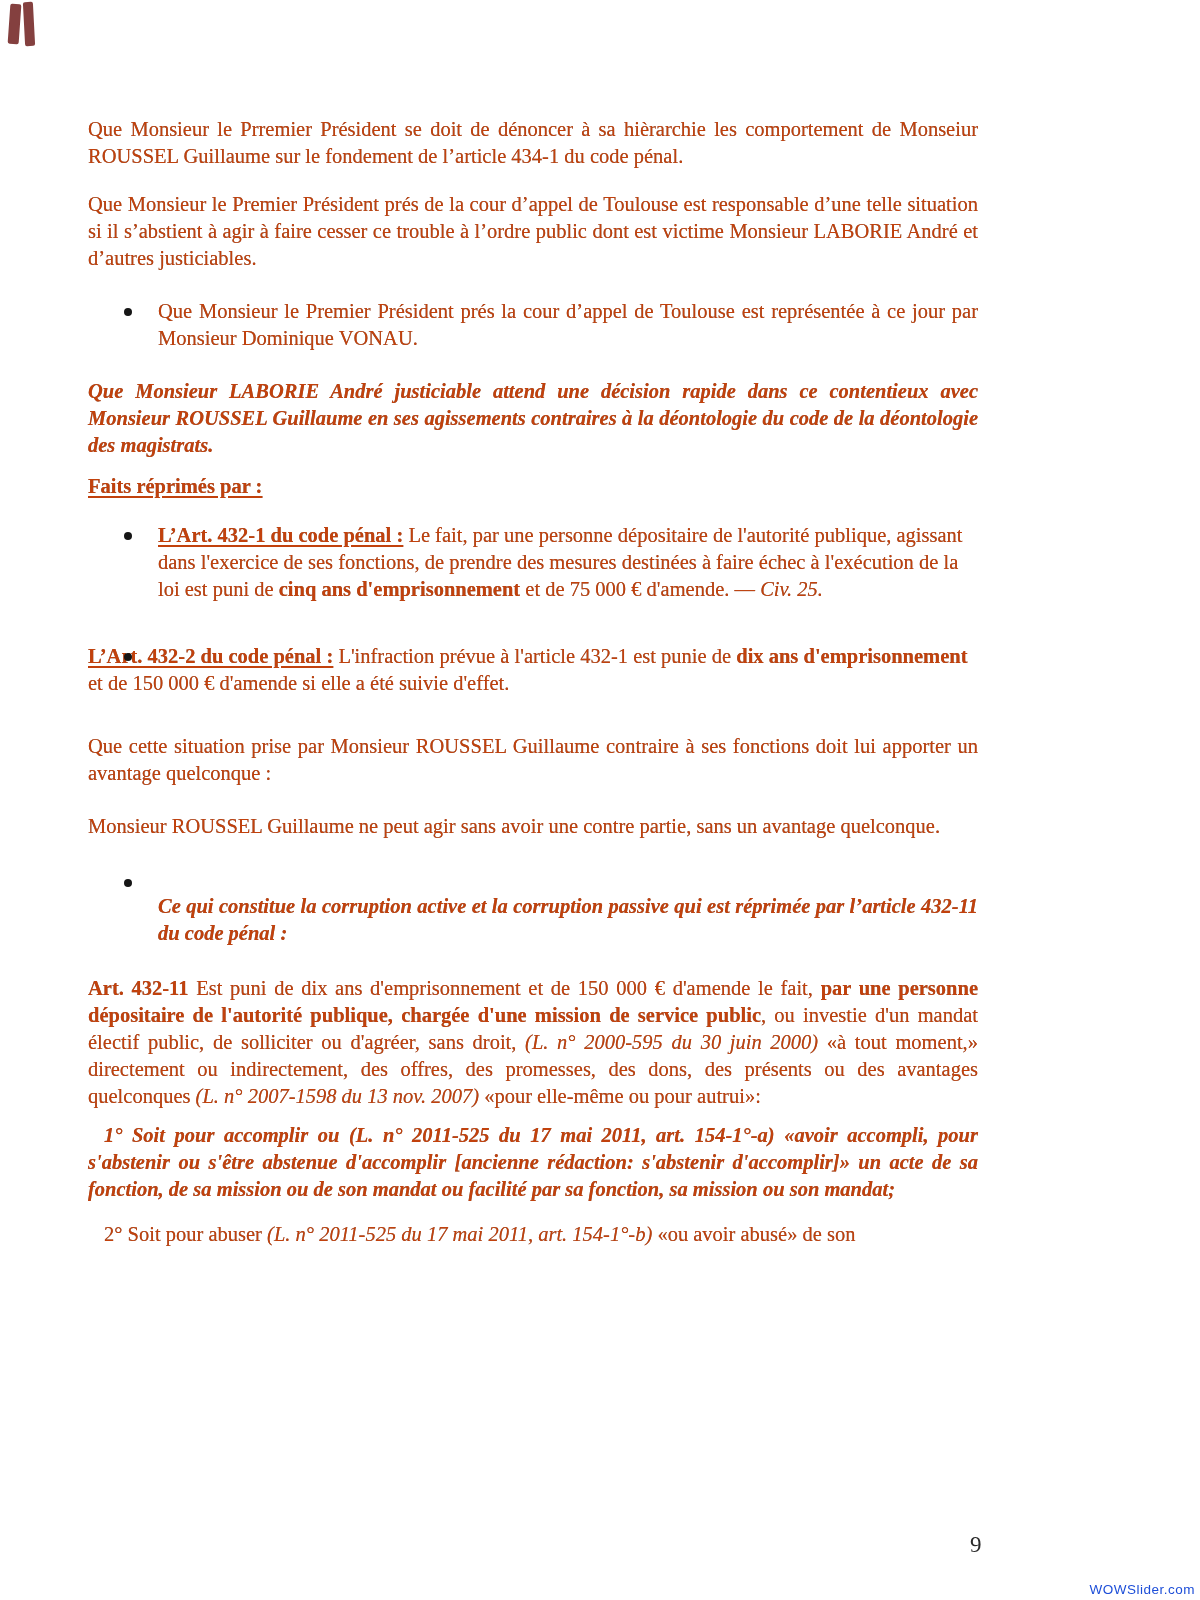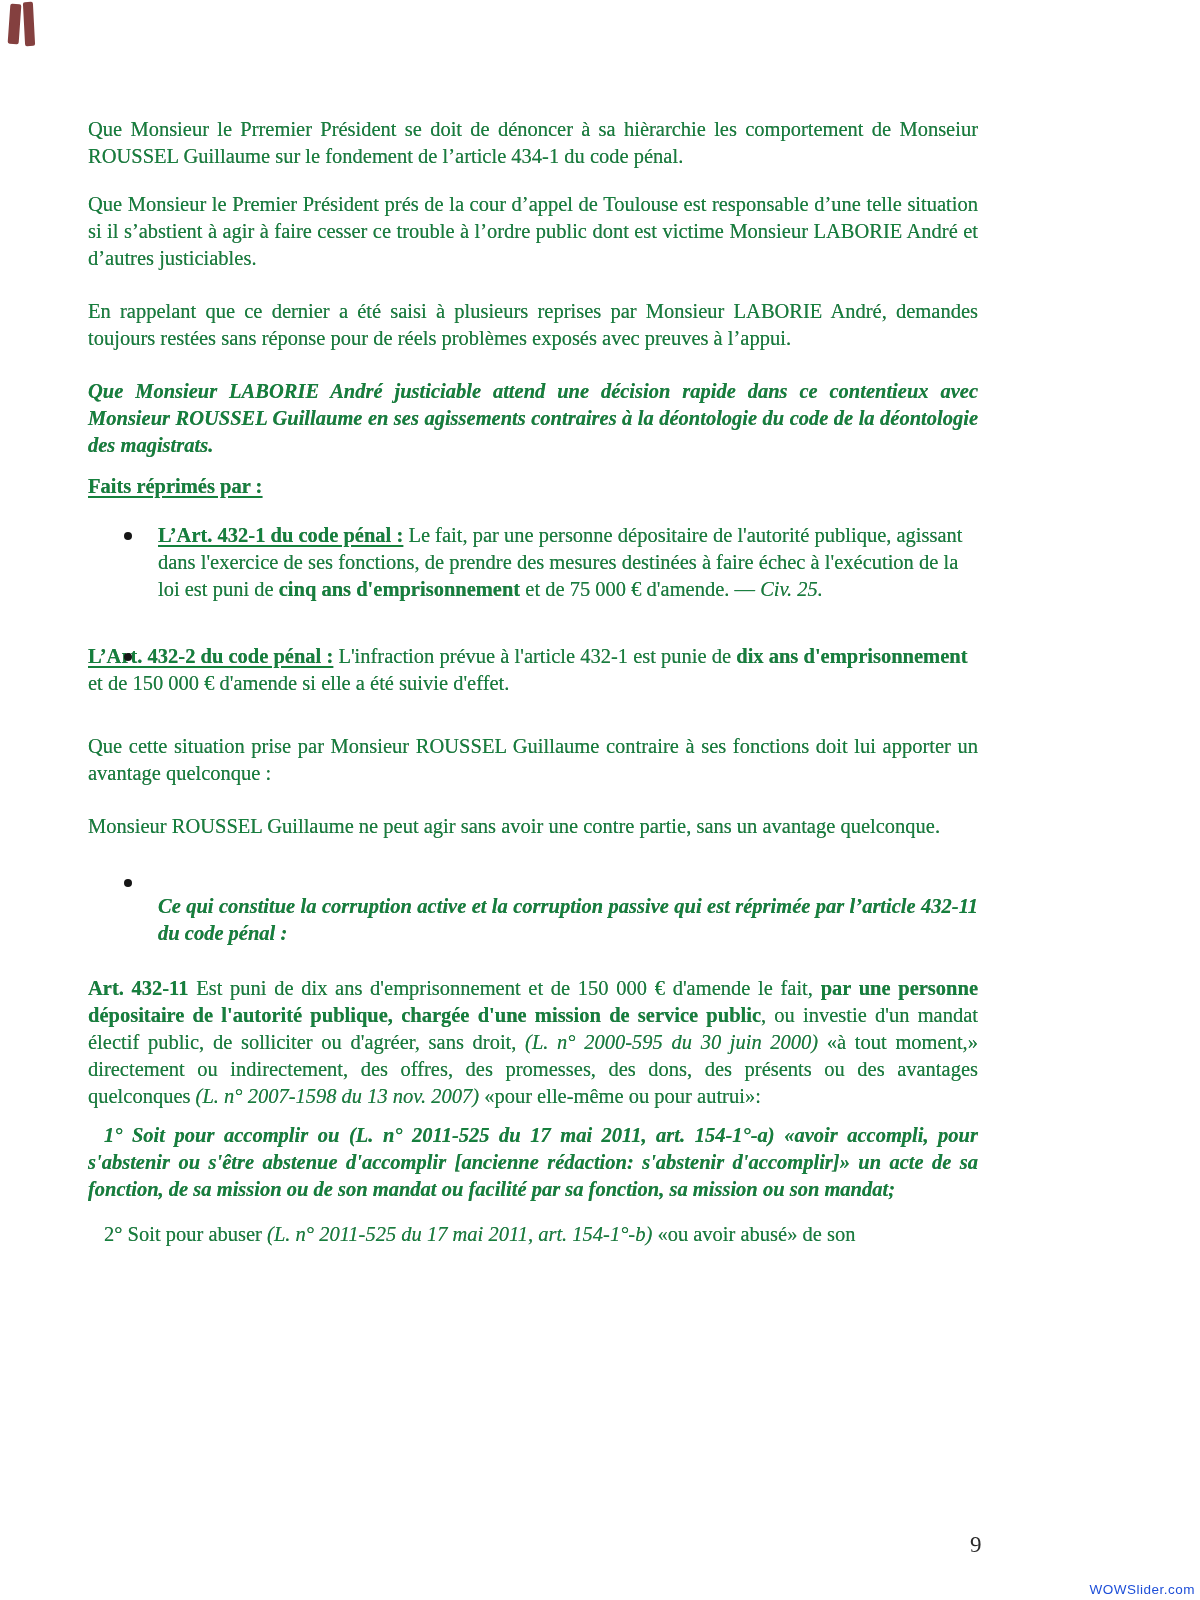--- a/index.html
+++ b/index.html
@@ -13,21 +13,21 @@
     width: 1200px; height: 1600px;
     background: #ffffff;
     overflow: hidden;
   }
   .content {
     position: absolute;
     left: 88px; top: 0;
     width: 890px;
     font-size: 20.5px;
     line-height: 27px;
-    color: #15803d;
+    color: #c2410c;
     text-shadow: 0 0 0.5px rgba(20,20,20,0.55);
   }
   .p { text-align: justify; margin: 0; }
   .p.indent { text-indent: 16px; }
   .bi { font-weight: bold; font-style: italic; margin-top: 24px; }
   .b  { font-weight: bold; }
   .it { font-style: italic; }
   .bu {
     font-weight: bold;
     text-decoration: underline;
@@ -94,22 +94,27 @@
 
   <div class="scan-mark m1"></div>
   <div class="scan-mark m2"></div>
 
   <div class="content">
 
     <p class="p m-b1">Que Monsieur le Prremier Président se doit de dénoncer à sa hièrarchie les comportement de Monseiur ROUSSEL Guillaume sur le fondement de l’article 434-1 du code pénal.</p>
 
     <p class="p m-b2">Que Monsieur le Premier Président prés de la cour d’appel de Toulouse est responsable d’une telle situation si il s’abstient à agir à faire cesser ce trouble à l’ordre public dont est victime Monsieur LABORIE André et d’autres justiciables.</p>
 
+    <div class="bullet m-b3">
+      <span class="marker">
+          <span class="dot"></span>
+        </span>
+      <span class="btext just">Que Monsieur le Premier Président prés la cour d’appel de Toulouse est représentée à ce jour par Monsieur Dominique VONAU.</span>
+    </div>
 
-    <p class="p m-b4">En rappelant que ce dernier a été saisi à plusieurs reprises par Monsieur LABORIE André, demandes toujours restées sans réponse pour de réels problèmes exposés avec preuves à l’appui.</p>
 
     <p class="p bi m-b5">Que Monsieur LABORIE André justiciable attend une décision rapide dans ce contentieux avec Monsieur ROUSSEL Guillaume en ses agissements contraires à la déontologie du code de la déontologie des magistrats.</p>
 
     <div class="heading m-b6">
       <span class="bu">Faits réprimés par :</span>
     </div>
 
     <div class="bullet m-b7">
       <span class="marker">
           <span class="dot"></span>

